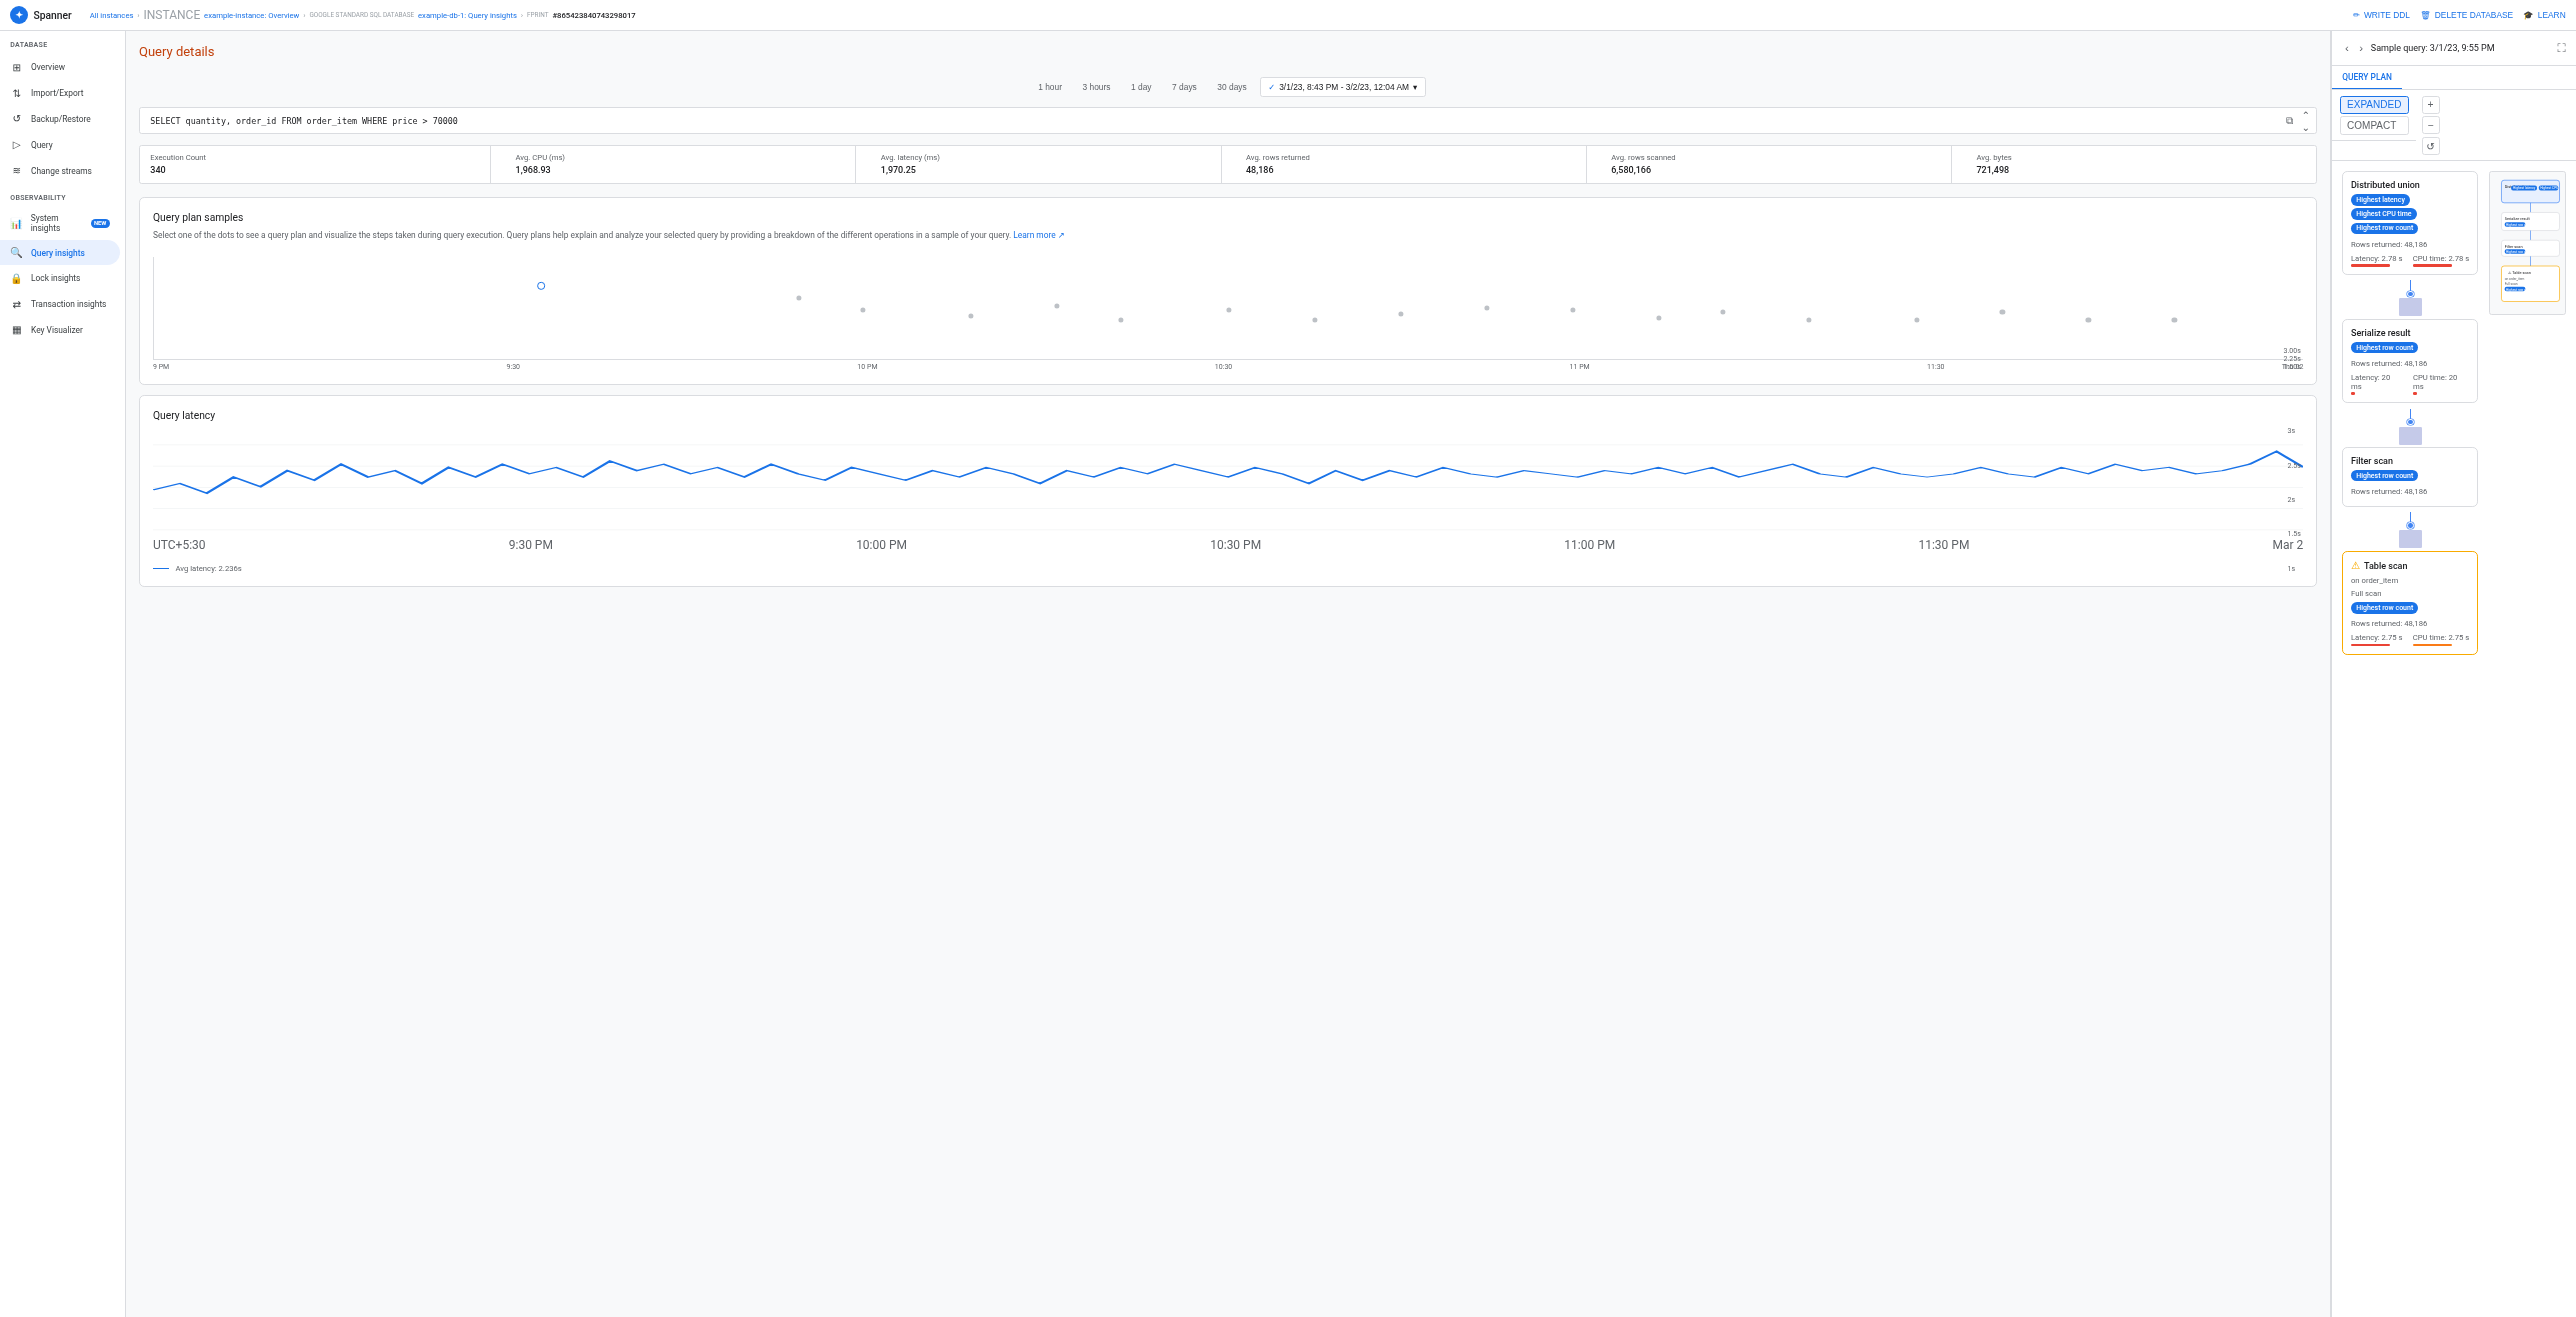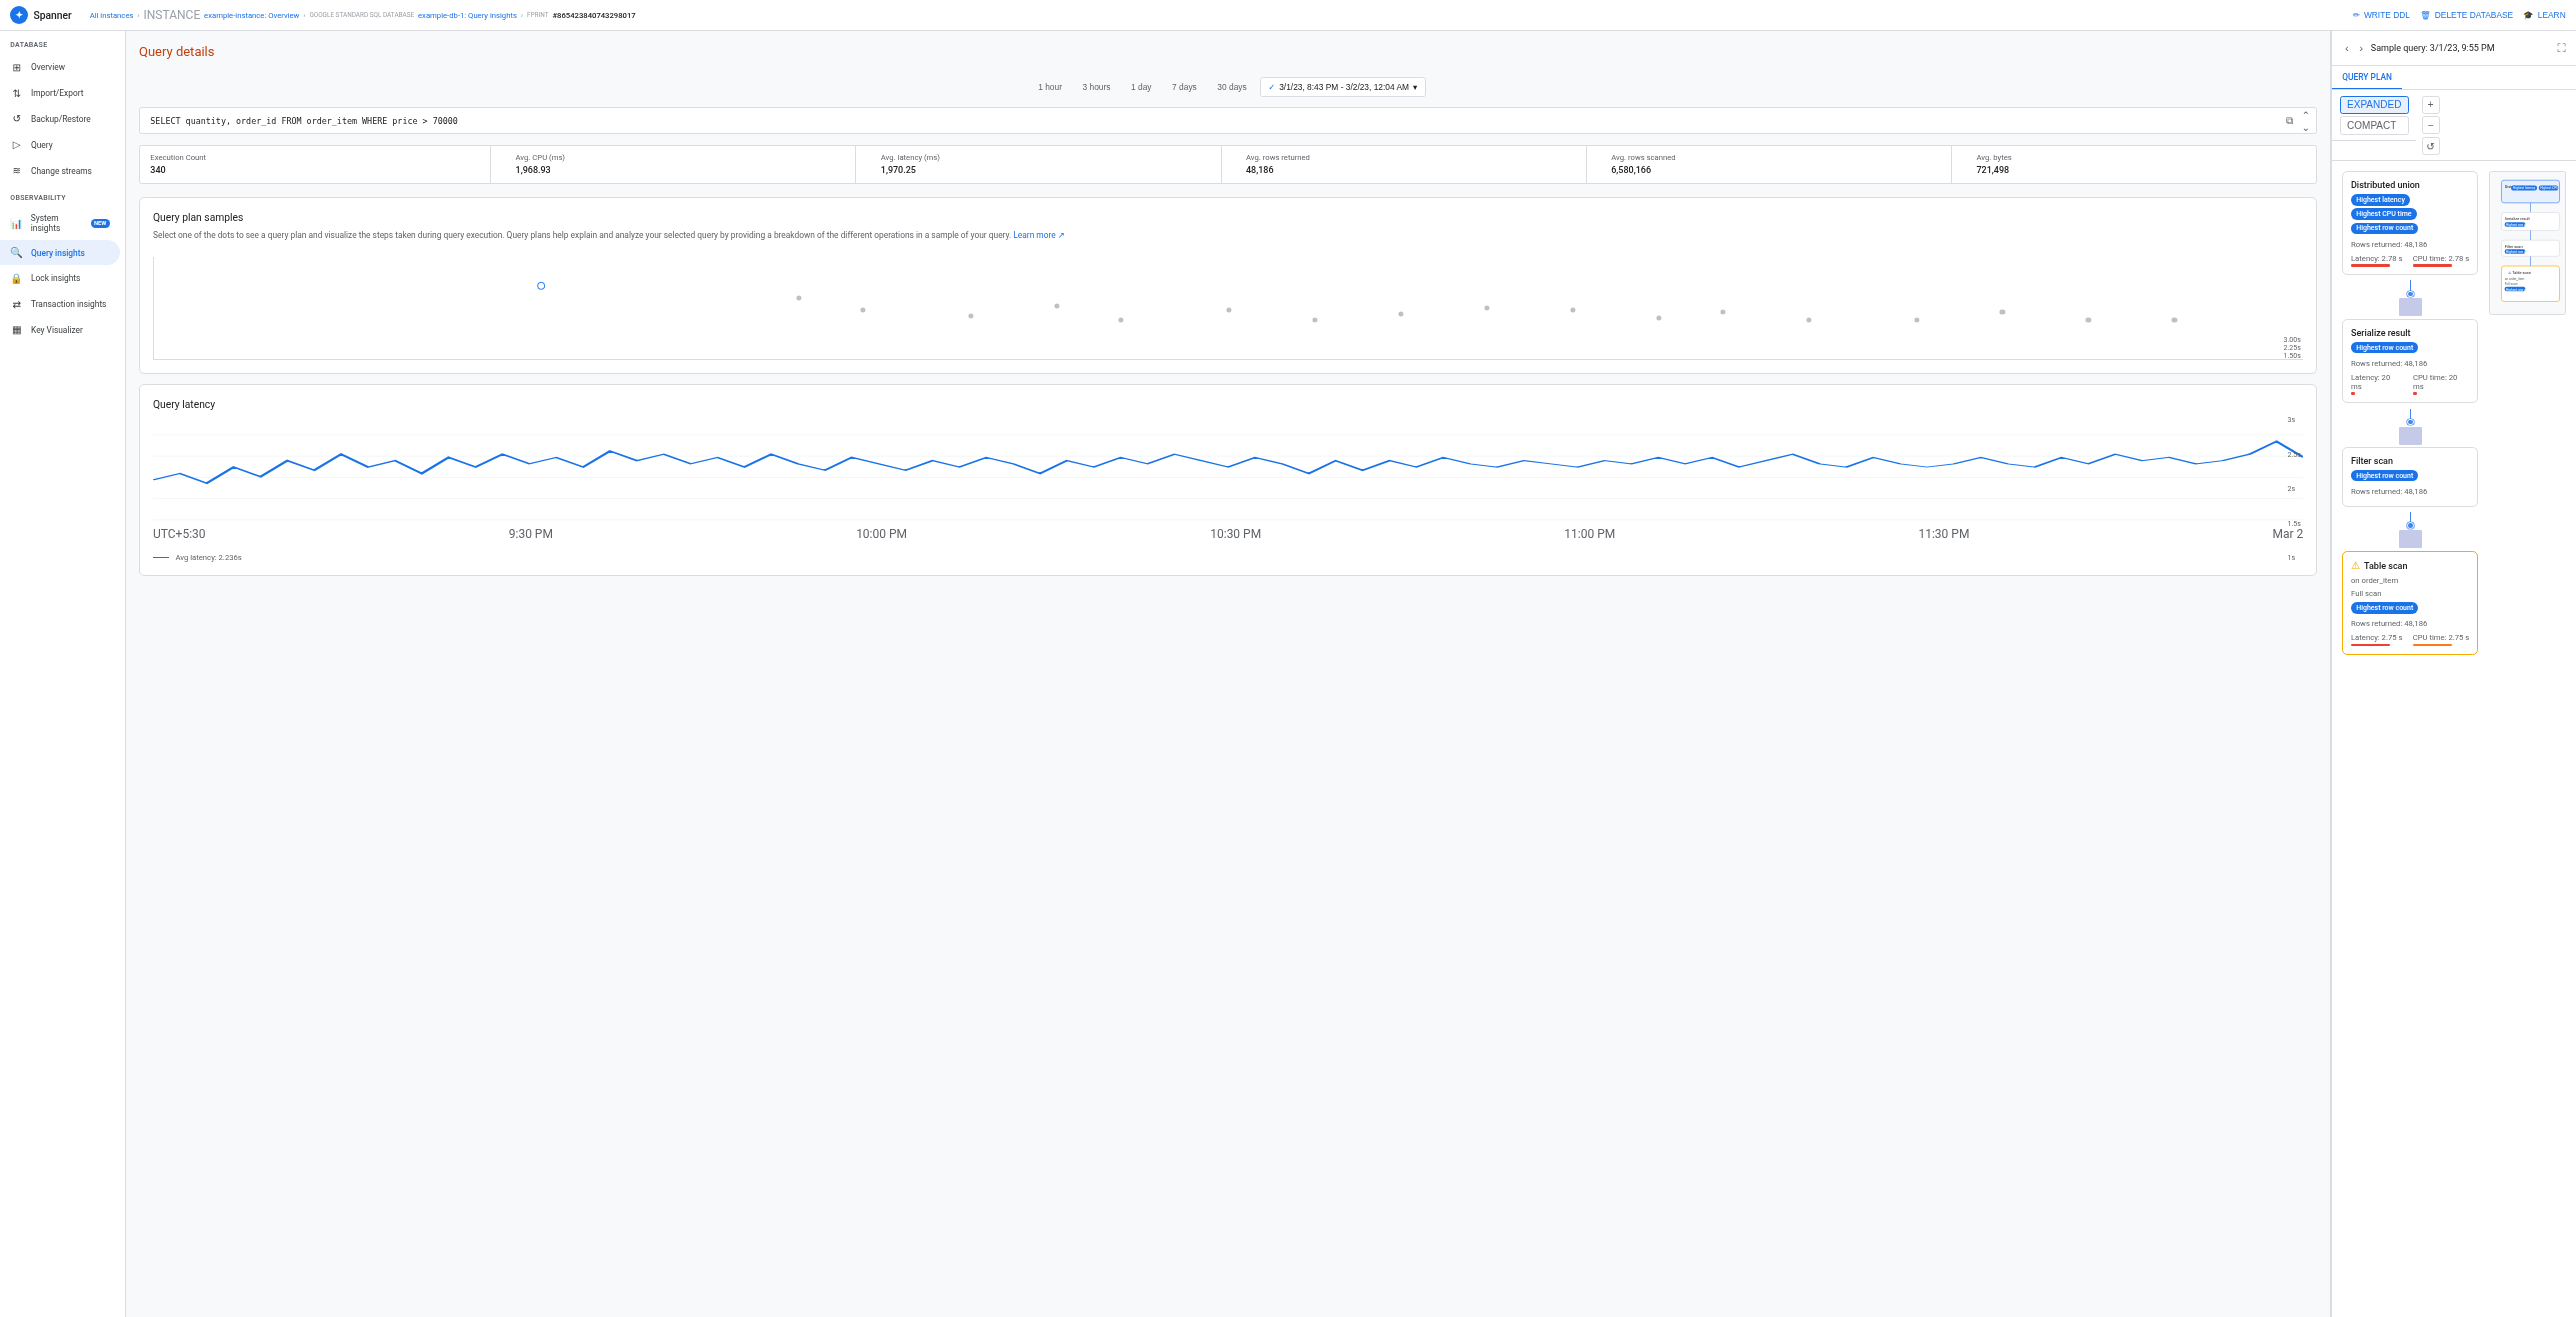--- a/index.html
+++ b/index.html
@@ -277,20 +277,29 @@
               <div class="dot" style="left:86%;bottom:46%;"></div>
               <div class="dot" style="left:90%;bottom:38%;"></div>
               <div class="dot" style="left:94%;bottom:38%;"></div>
             </div>
             <div class="scatter-y-labels">
               <span>3.00s</span>
               <span>2.25s</span>
               <span>1.50s</span>
             </div>
           </div>
+          <div class="scatter-x-labels">
+            <span>9 PM</span>
+            <span>9:30</span>
+            <span>10 PM</span>
+            <span>10:30</span>
+            <span>11 PM</span>
+            <span>11:30</span>
+            <span>Thu 02</span>
+          </div>
         </div>
       </div>
 
       <div class="section-card">
         <div class="section-card-title">Query latency</div>
         <div style="position:relative;">
           <div style="display:flex;">
             <div class="line-chart-container" style="flex:1;">
               <svg class="line-chart-svg" viewBox="0 0 800 160" preserveAspectRatio="none">
                 <defs>

